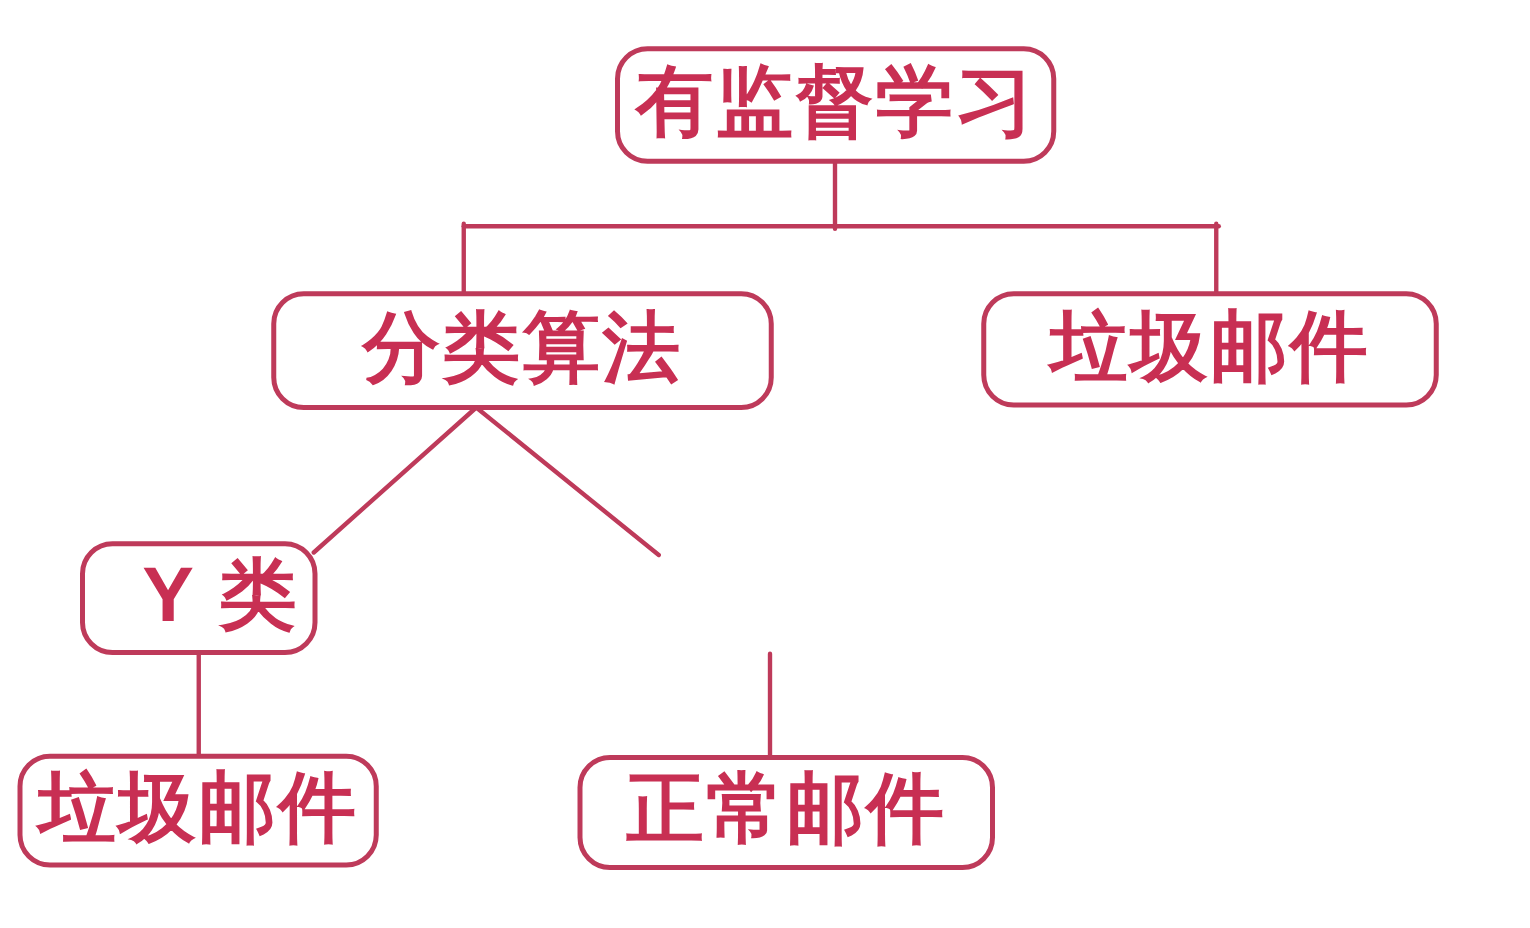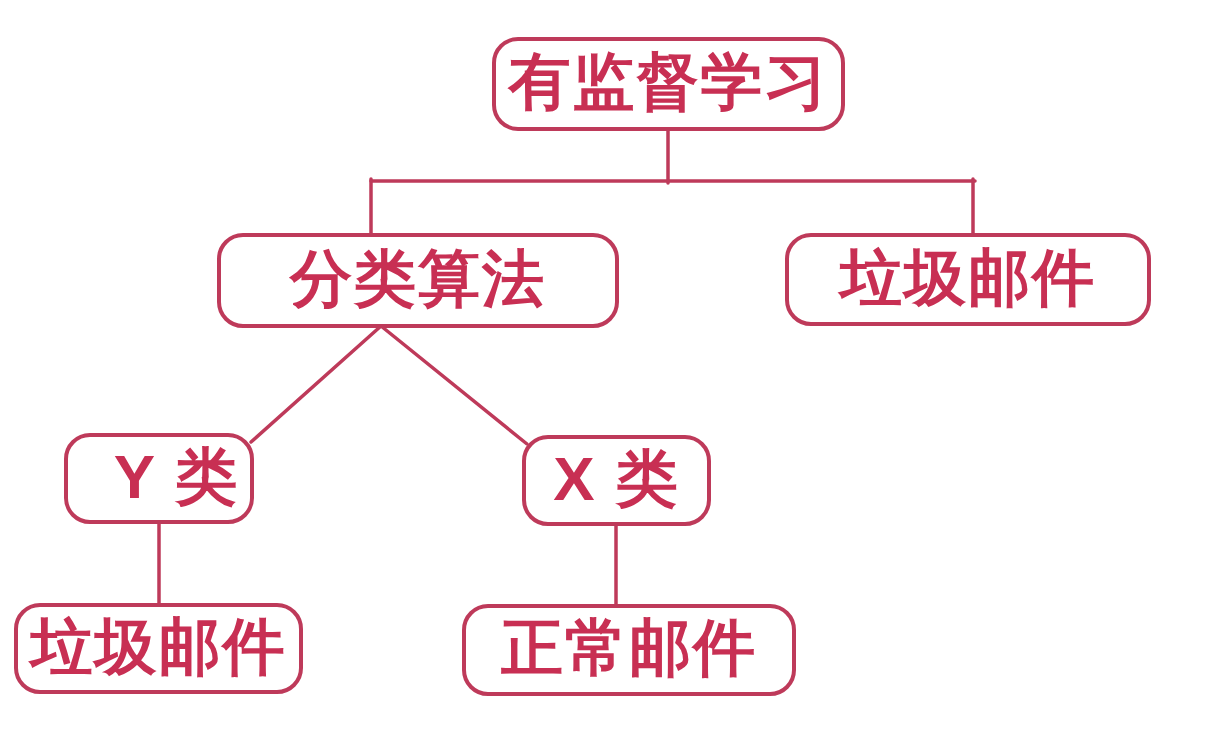--- a/index.html
+++ b/index.html
@@ -81,23 +81,20 @@
   </div>
 
   <div class="node node--regression">
     <span class="label">垃圾邮件</span>
   </div>
 
   <div class="node node--y-class">
     <span class="label">Y 类</span>
   </div>
 
-  <div class="node node--x-class">
-    <span class="label">X 类</span>
-  </div>
 
   <div class="node node--spam">
     <span class="label">垃圾邮件</span>
   </div>
 
   <div class="node node--normal">
     <span class="label">正常邮件</span>
   </div>
 
 </div>

